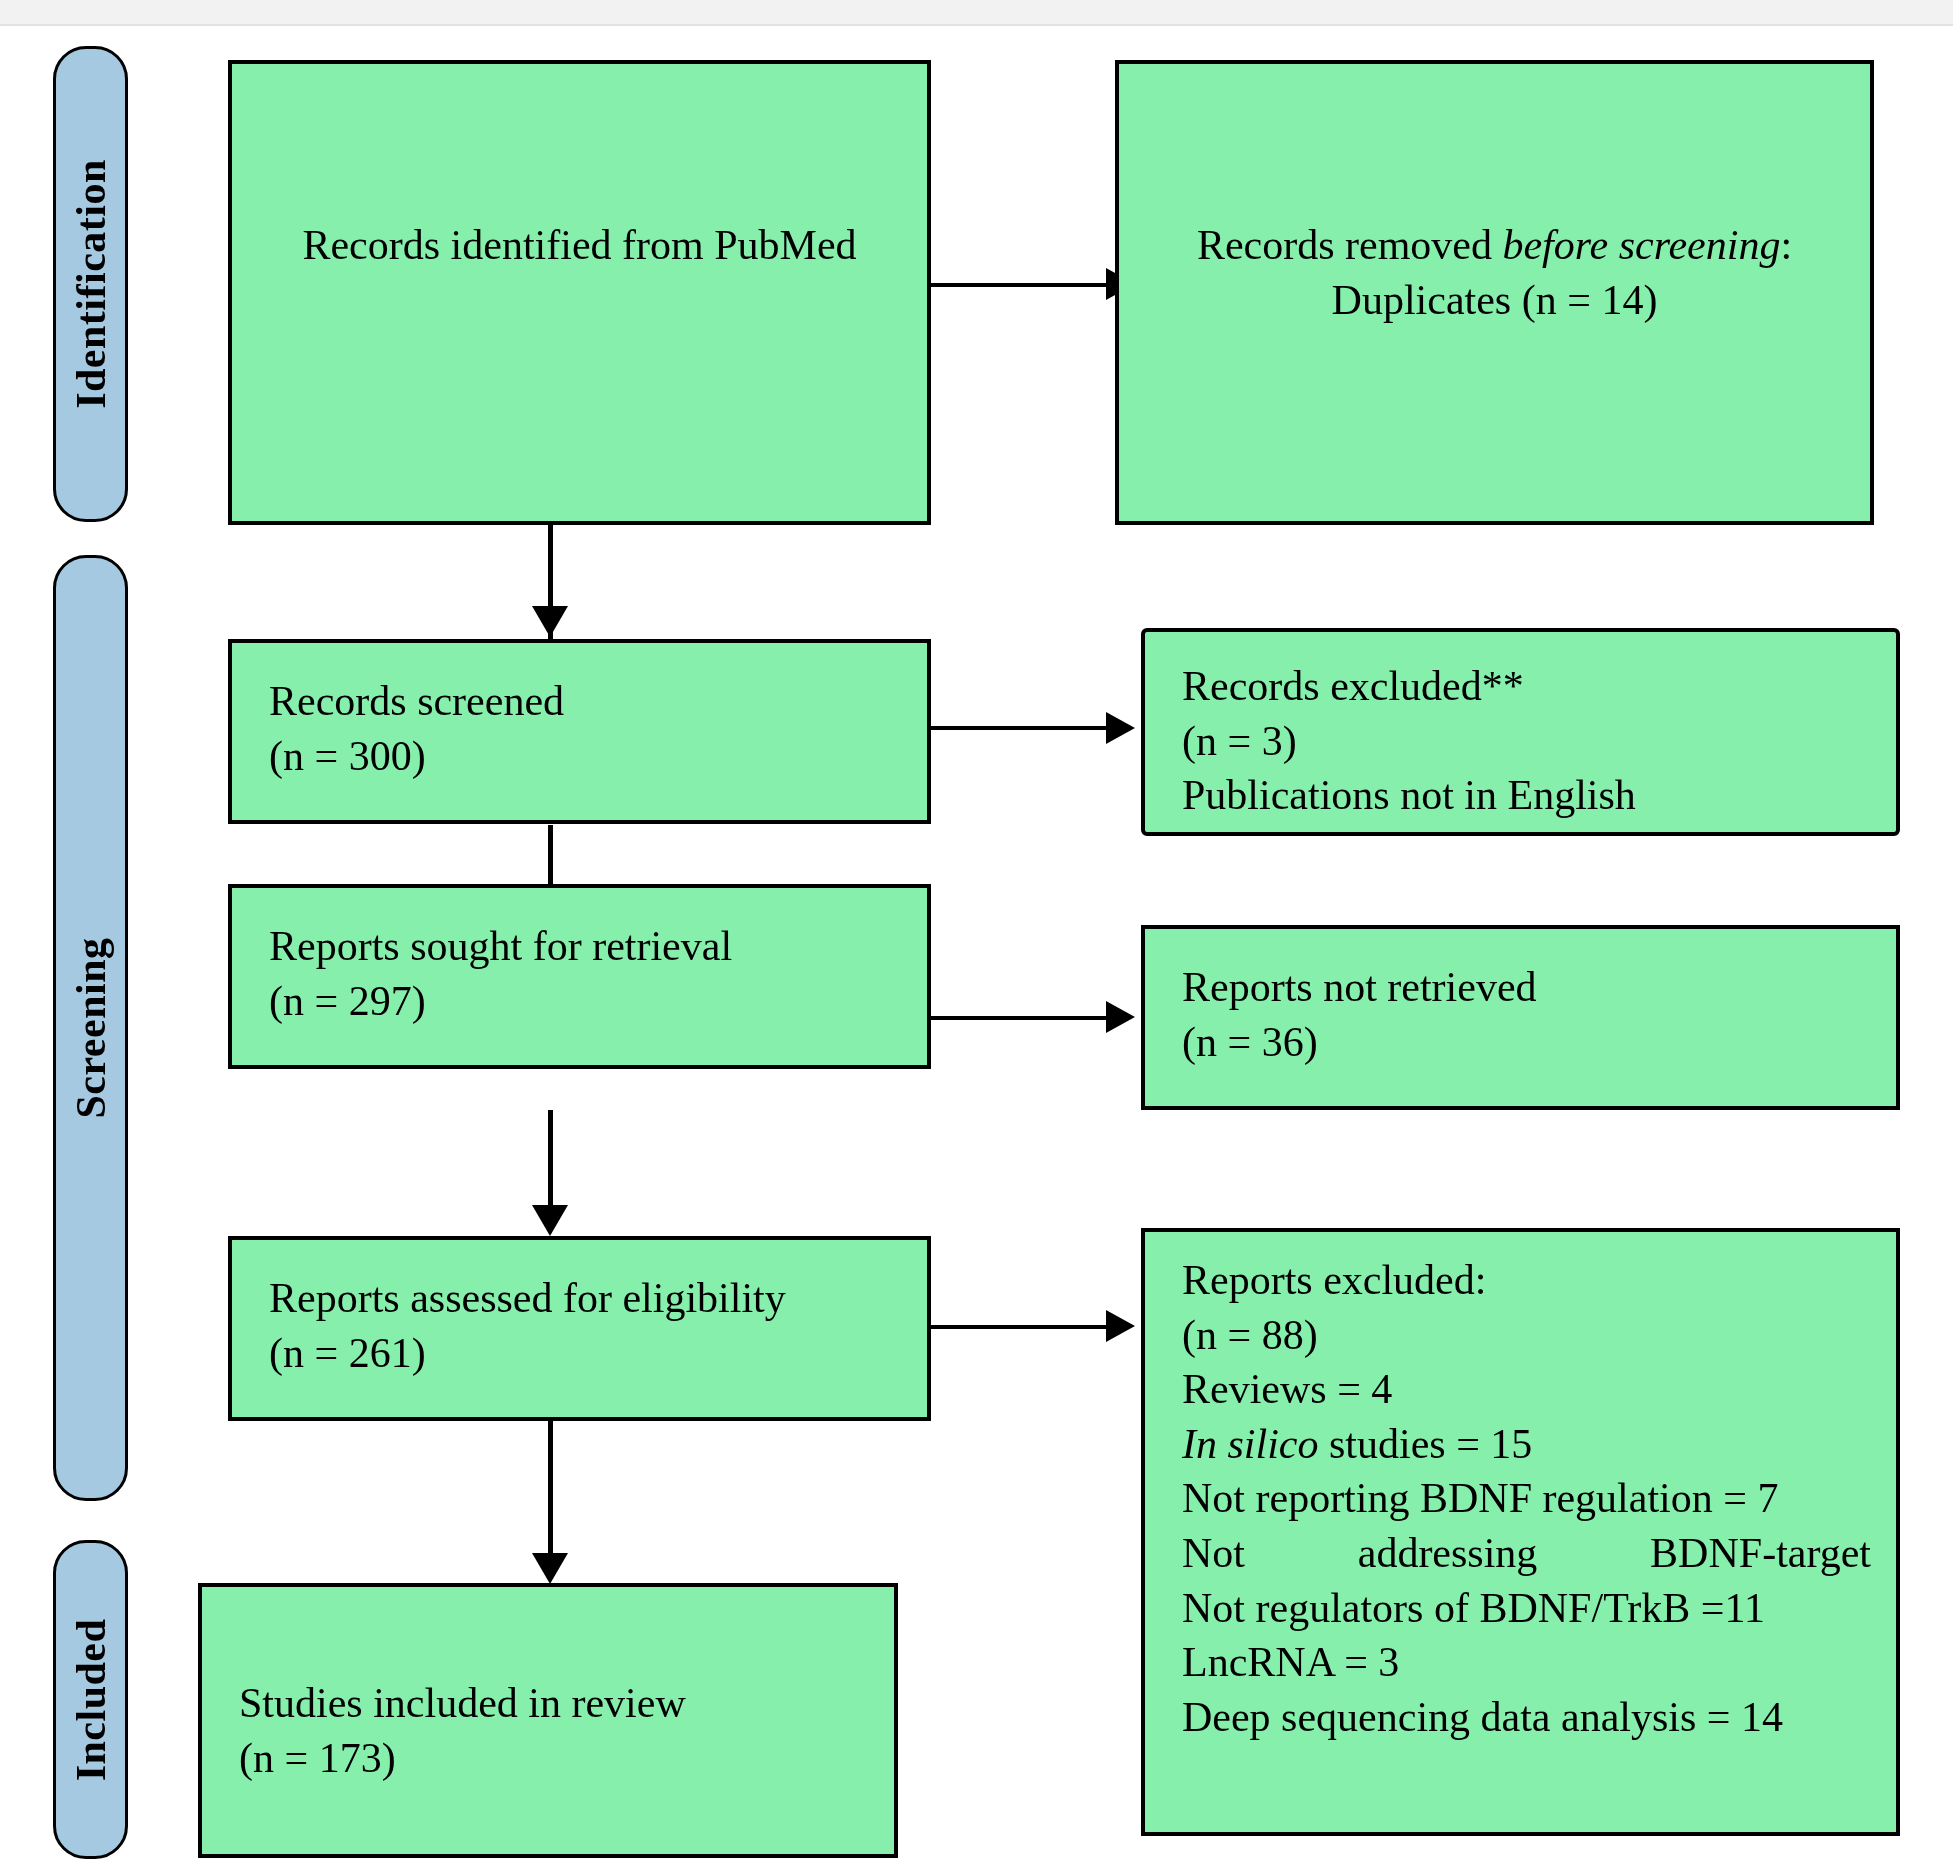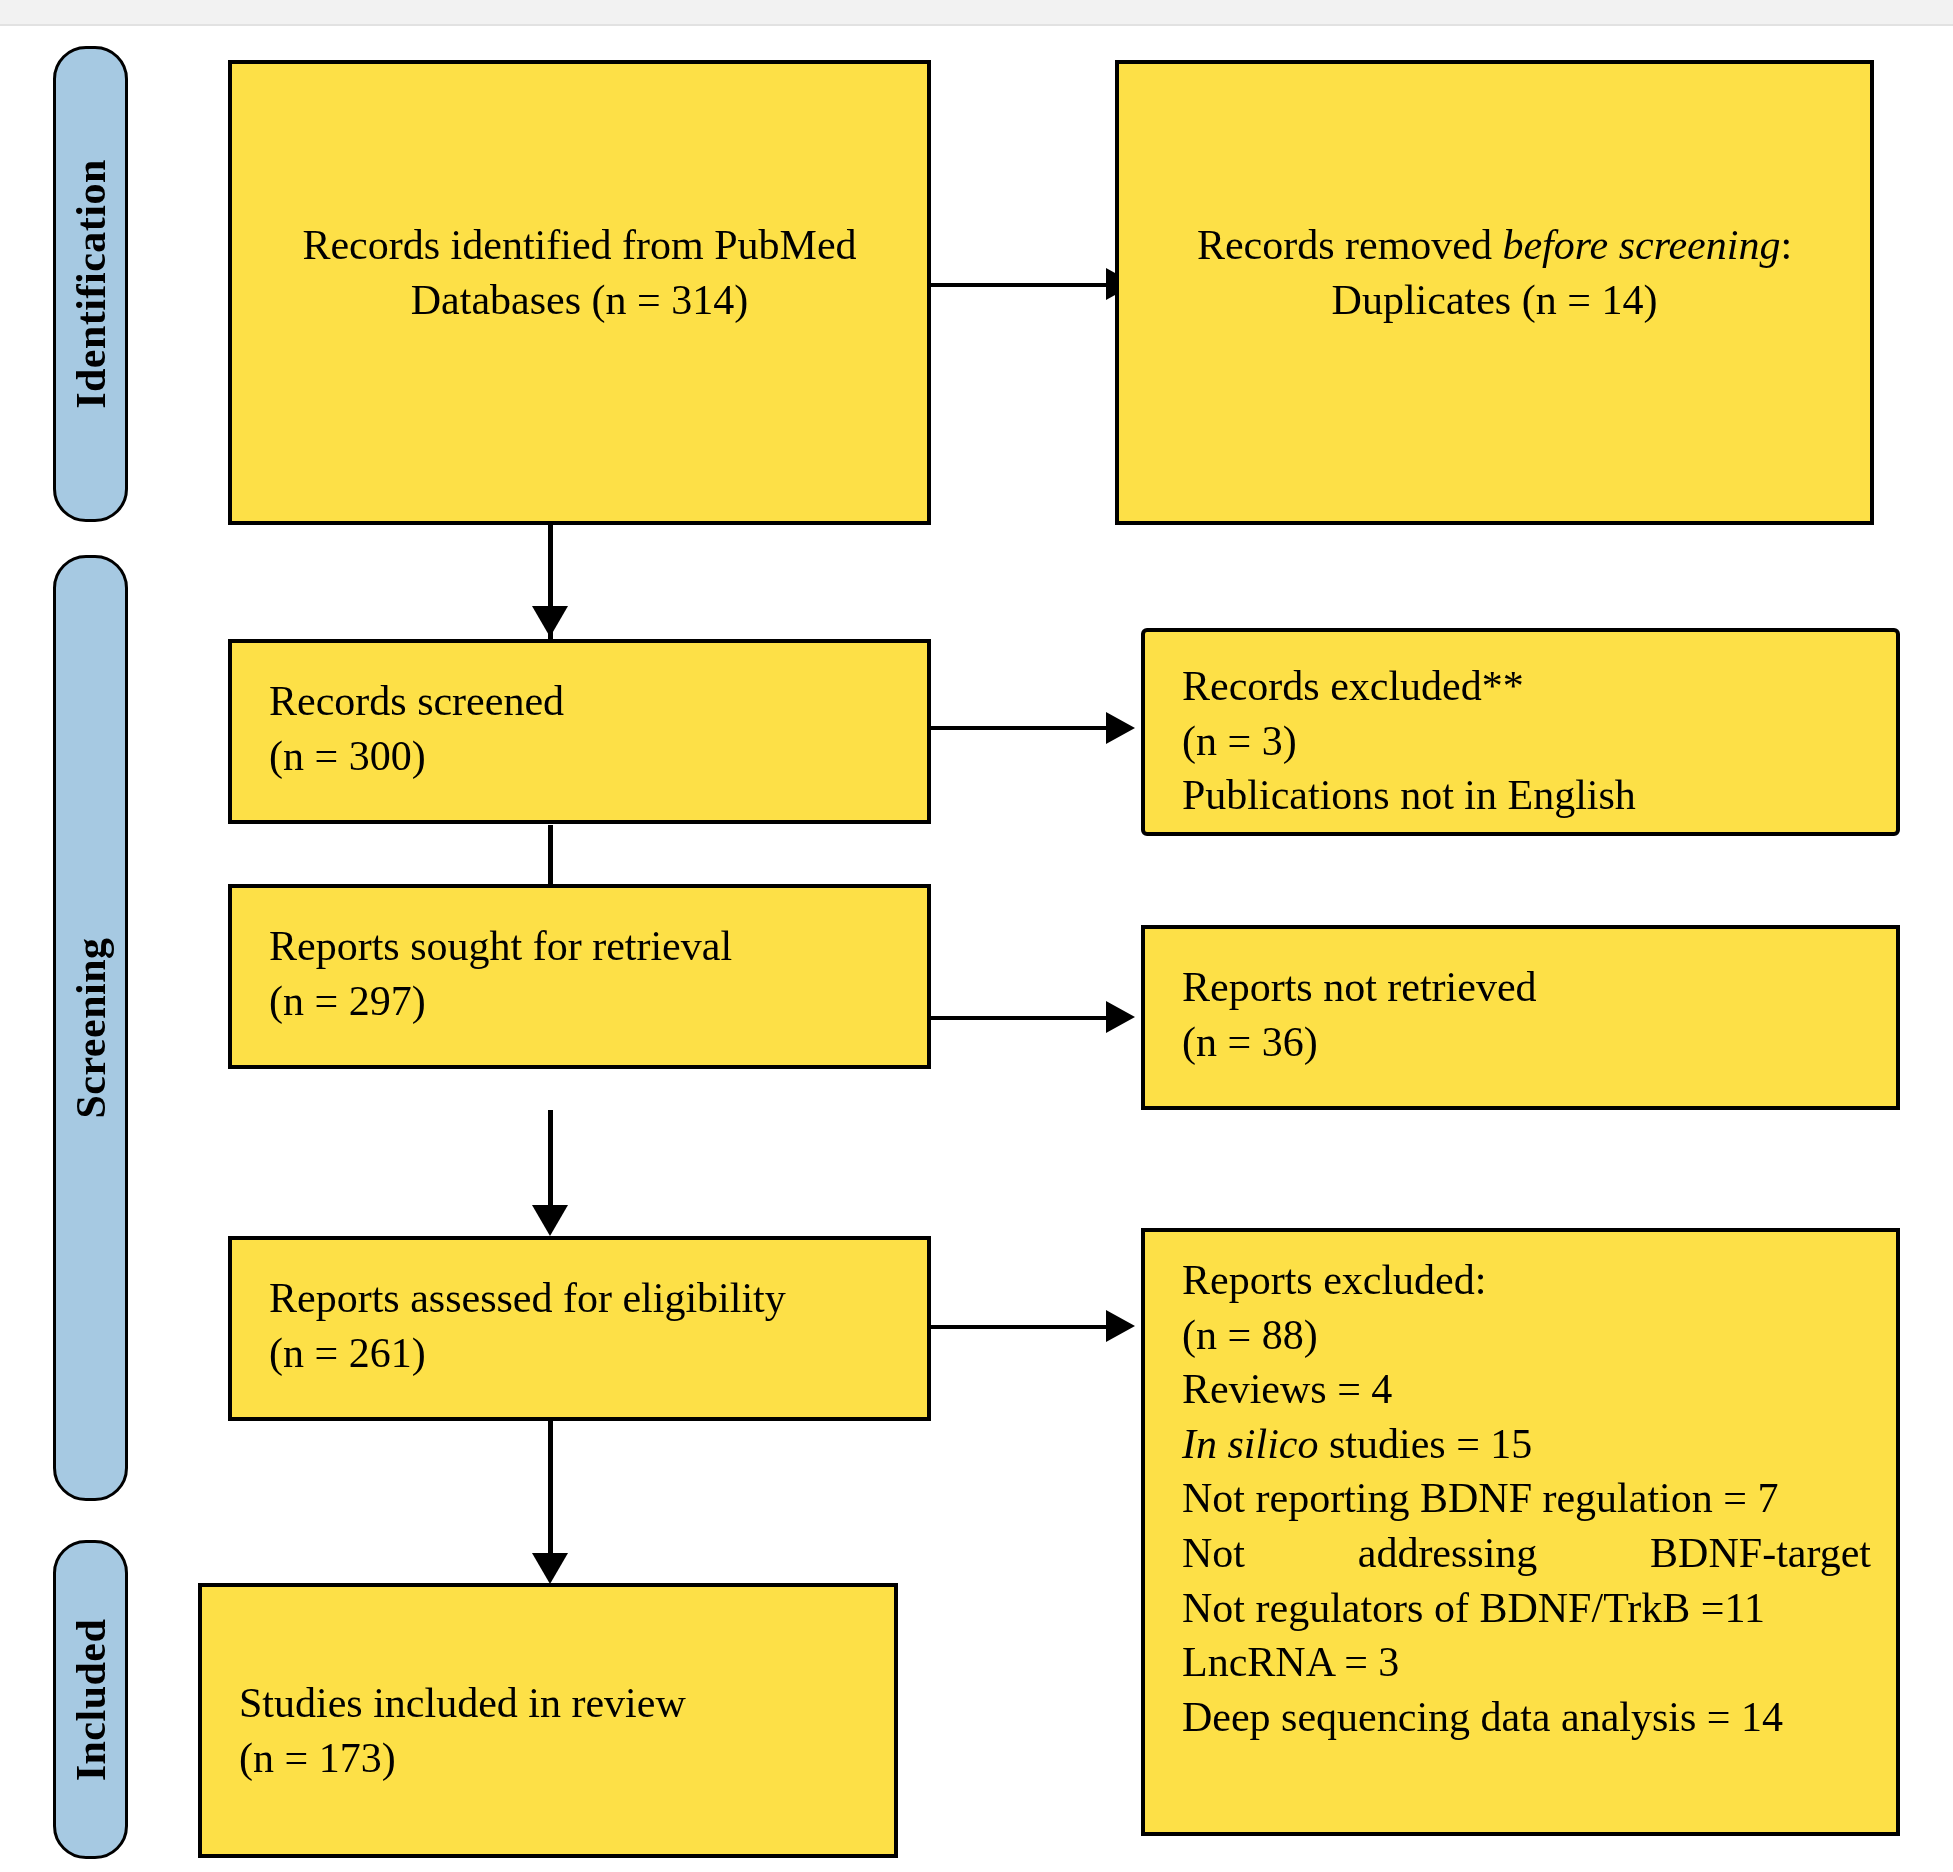--- a/index.html
+++ b/index.html
@@ -53,21 +53,21 @@
     font-weight: bold;
     font-size: 42px;
     letter-spacing: 0.5px;
     color: #000000;
     font-family: "Liberation Serif", "DejaVu Serif", serif;
   }
 
   
   .box {
     position: absolute;
-    background: #fde047;
+    background: #86efac;
     border: 4.8px solid #000000;
     box-sizing: border-box;
   }
   .box-text {
     position: absolute;
     left: 37px;
     right: 25px;
     font-size: 42px;
     line-height: 1.30;
     color: #000000;
@@ -126,21 +126,20 @@
     <span class="stage-label">Screening</span>
   </div>
 
   <div class="stage" style="left:53px; top:1540px; width:75px; height:319px;">
     <span class="stage-label">Included</span>
   </div>
 
   <div class="box" style="left:228px; top:60px; width:703px; height:465px;">
     <div class="box-text centered" style="top:154px;">
       <div>Records identified from PubMed</div>
-      <div>Databases (n = 314)</div>
     </div>
   </div>
 
   <div class="hline" style="left:931px; top:283px; width:179px;"></div>
   <div class="arrow-right" style="left:1106px; top:268px;"></div>
 
   <div class="box" style="left:1115px; top:60px; width:759px; height:465px;">
     <div class="box-text centered" style="top:154px;">
       <div>
         <span>Records removed </span><span class="ital">before screening</span><span>:</span>

